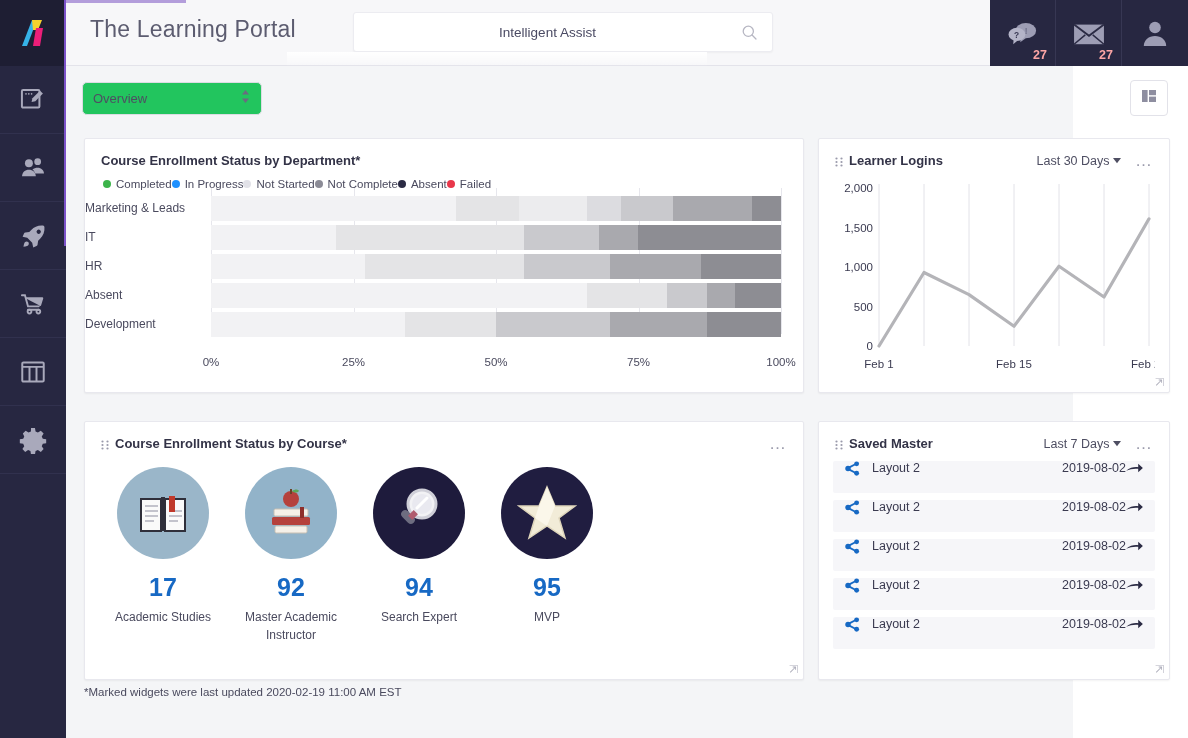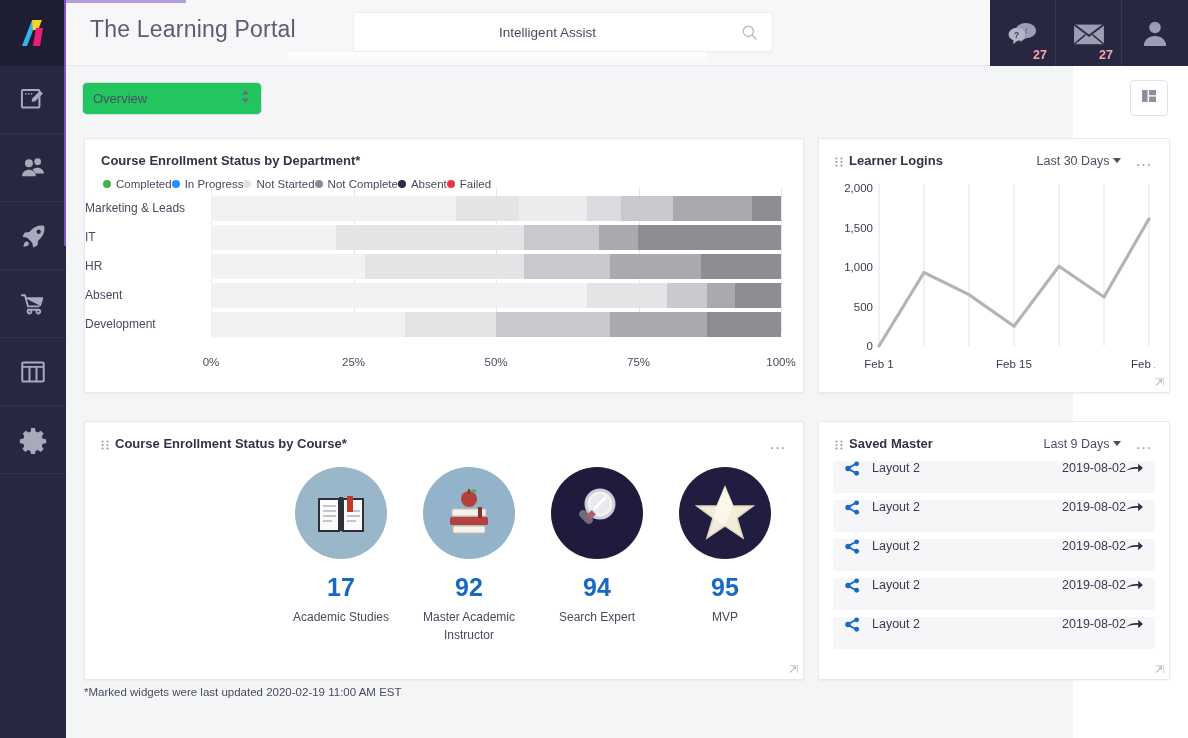--- a/index.html
+++ b/index.html
@@ -124,21 +124,21 @@
   .gl { position:absolute; top:0; bottom:0; width:1px; background:#e6e6ec; }
   .axis { position:relative; margin-left:126px; margin-right:22px; height:20px; }
   .axis span {
     position:absolute; font-size:11.5px; color:#4a4a5e; transform:translateX(-50%);
   }
 
   
   .linechart { position:relative; margin:10px 0 0 14px; width:322px; height:205px; }
 
   
-  .badges { display:flex; justify-content:flex-end; padding:16px 14px 0 14px; }
+  .badges { display:flex; justify-content:flex-start; padding:16px 14px 0 14px; }
   .badge { width:128px; text-align:center; }
   .badge-circle {
     width:92px; height:92px; border-radius:50%; margin:0 auto 14px auto;
     display:flex; align-items:center; justify-content:center; position:relative;
     overflow:hidden;
   }
   .badge-num { font-size:25px; font-weight:bold; color:#1769c4; margin-bottom:6px; }
   .badge-label { font-size:12px; color:#4a4a5e; line-height:18px; }
 
   
@@ -522,21 +522,21 @@
             <circle cx="6.5" cy="1.5" r="1.1"></circle>
           <circle cx="1.5" cy="5" r="1.1"></circle>
             <circle cx="6.5" cy="5" r="1.1"></circle>
           <circle cx="1.5" cy="8.5" r="1.1"></circle>
             <circle cx="6.5" cy="8.5" r="1.1"></circle>
         </svg>
       </span>
       <span class="card-title">Saved Master</span>
       <span class="spacer"></span>
       <span class="range-sel">
-        <span>Last 9 Days</span>
+        <span>Last 7 Days</span>
         <span>
           <svg width="8" height="6" viewBox="0 0 8 6" fill="#4e4e62" style="vertical-align:1px">
             <polygon points="0,0 8,0 4,5.2"></polygon>
           </svg>
         </span>
       </span>
       <span class="kebab">…</span>
     </div>
     <div class="report-list" id="reports-root">
         <div class="report-row">

